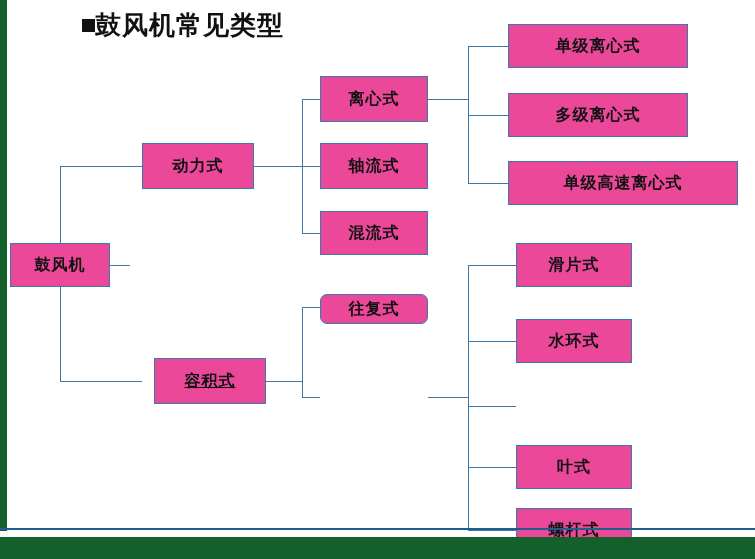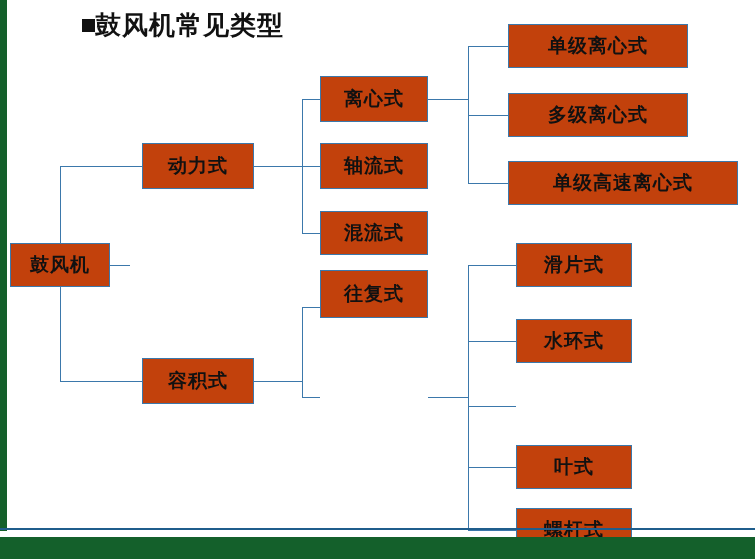--- a/index.html
+++ b/index.html
@@ -77,25 +77,25 @@
     color: #111111;
     letter-spacing: 1px;
     white-space: nowrap;
   }
 
   
   .node {
     position: absolute;
     box-sizing: border-box;
     border: 1.4px solid #3b78ab;
-    background: #c2410c;
+    background: #ec4899;
     color: #111111;
     font-family: "DejaVu Serif", "Liberation Serif", serif;
     font-weight: bold;
-    font-size: 19px;
+    font-size: 16px;
     display: flex;
     align-items: center;
     justify-content: center;
     white-space: nowrap;
     letter-spacing: 1px;
   }
 
   
   .line {
     position: absolute;
@@ -144,26 +144,26 @@
   <div class="line v" style="left:468px; top:265px; height:265px;"></div>
   <div class="line h" style="left:468px; top:265px; width:48px;"></div>
   <div class="line h" style="left:468px; top:341px; width:48px;"></div>
   <div class="line h" style="left:468px; top:406px; width:48px;"></div>
   <div class="line h" style="left:468px; top:467px; width:48px;"></div>
   <div class="line h" style="left:468px; top:530px; width:48px;"></div>
 
   <div class="node" style="left:10px; top:243px; width:100px; height:44px;">鼓风机</div>
 
   <div class="node" style="left:142px; top:143px; width:112px; height:46px;">动力式</div>
-  <div class="node" style="left:142px; top:358px; width:112px; height:46px;">容积式</div>
+  <div class="node" style="left:154px; top:358px; width:112px; height:46px;text-decoration:underline;">容积式</div>
 
   <div class="node" style="left:320px; top:76px; width:108px; height:46px;">离心式</div>
   <div class="node" style="left:320px; top:143px; width:108px; height:46px;">轴流式</div>
   <div class="node" style="left:320px; top:211px; width:108px; height:44px;">混流式</div>
-  <div class="node" style="left:320px; top:270px; width:108px; height:48px;">往复式</div>
+  <div class="node" style="left:320px; top:294px; width:108px; height:30px;border-radius:7px;">往复式</div>
 
   <div class="node" style="left:508px; top:24px; width:180px; height:44px;">单级离心式</div>
   <div class="node" style="left:508px; top:93px; width:180px; height:44px;">多级离心式</div>
   <div class="node" style="left:508px; top:161px; width:230px; height:44px;">单级高速离心式</div>
 
   <div class="node" style="left:516px; top:243px; width:116px; height:44px;text-align:right;">滑片式</div>
   <div class="node" style="left:516px; top:319px; width:116px; height:44px;">水环式</div>
   <div class="node" style="left:516px; top:445px; width:116px; height:44px;">叶式</div>
   <div class="node" style="left:516px; top:508px; width:116px; height:44px;">螺杆式</div>
 

